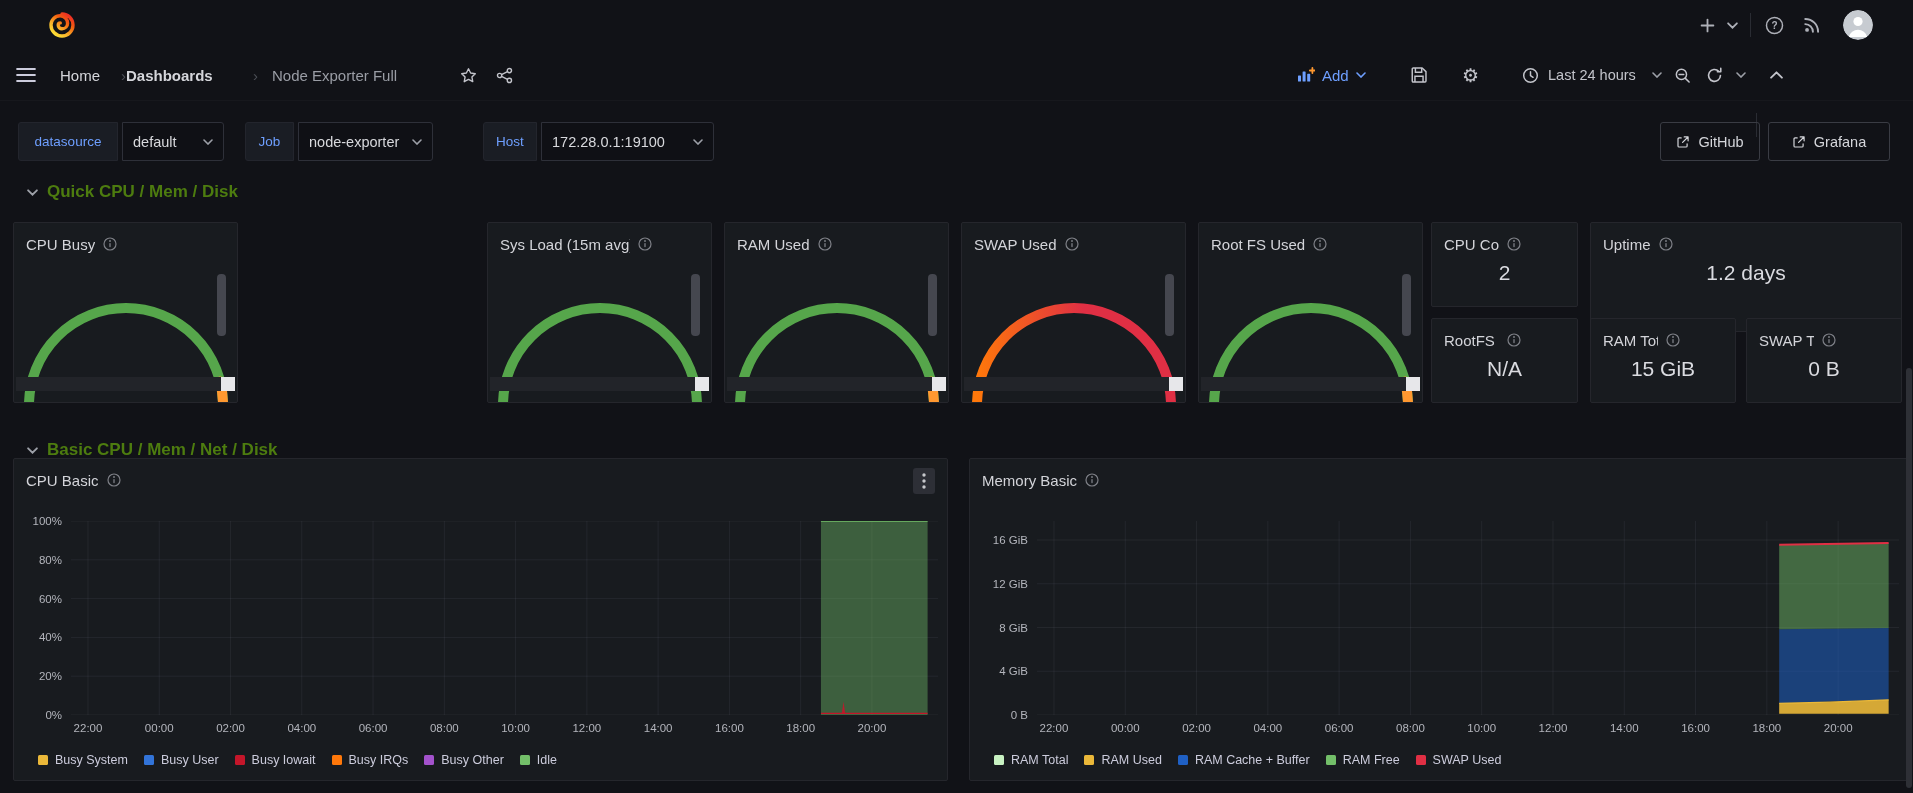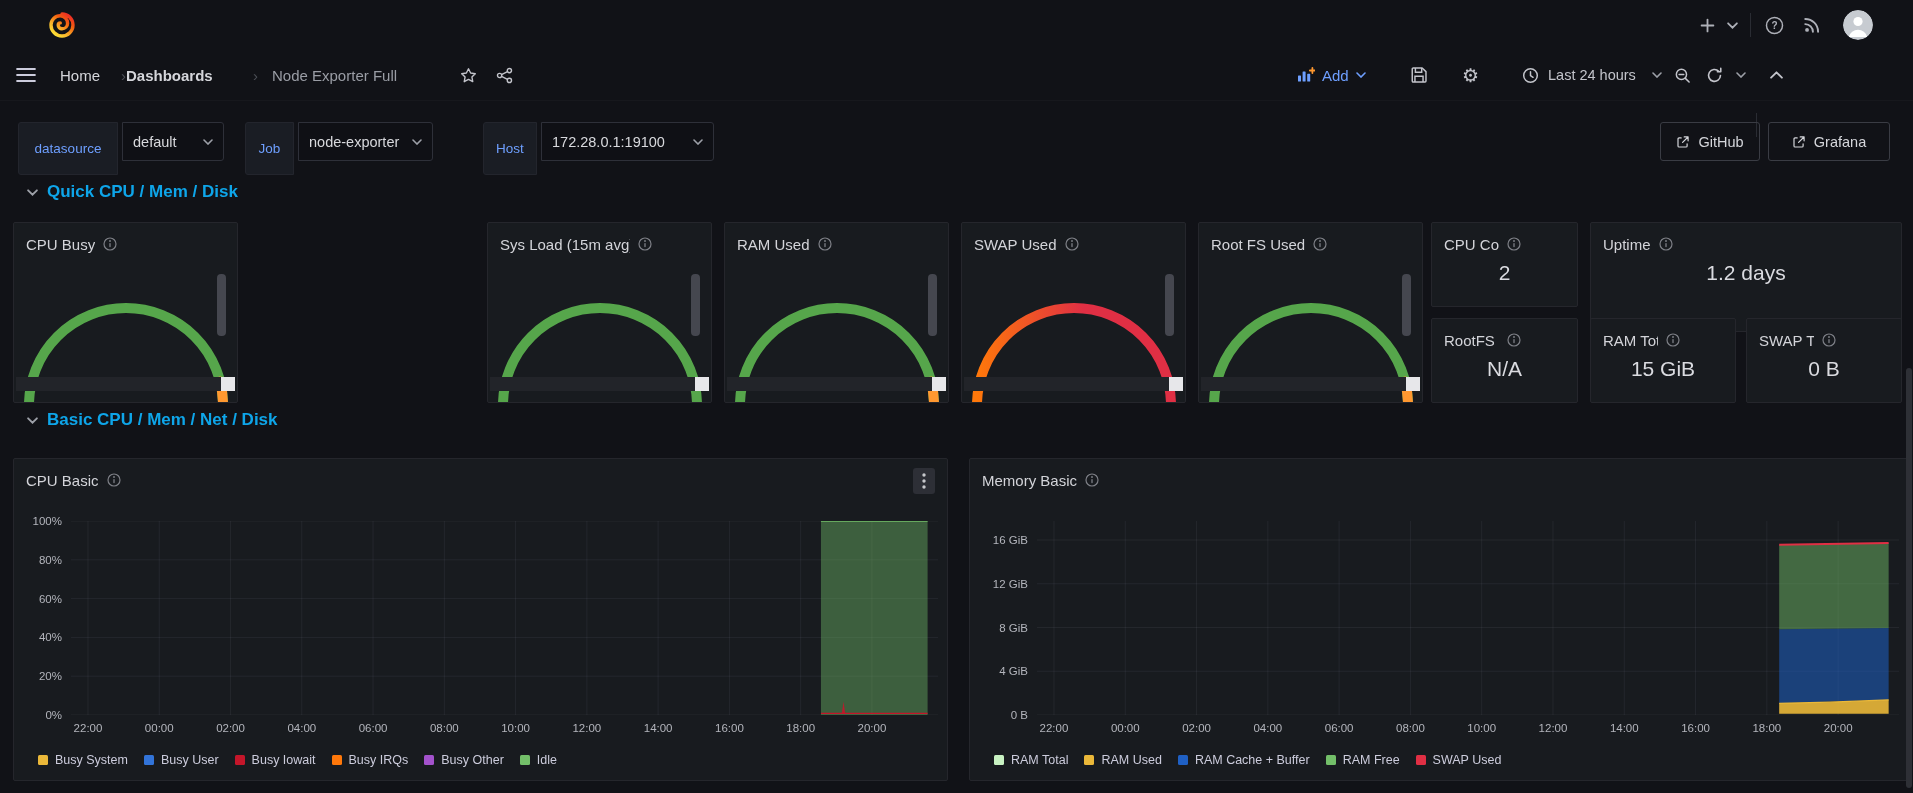--- a/index.html
+++ b/index.html
@@ -24,29 +24,29 @@
   .tb-item{position:absolute;top:0;height:50px;display:flex;align-items:center;font-size:15px;}
   .crumb{color:#D5D6DB;cursor:pointer;}
   .crumb.current{color:#9A9DA5;cursor:default;}
   .crumb-sep{color:#4C4F56;font-size:15px;}
   .blue{color:#6E9FFF;}
   .ticon{color:#C3C4CB;cursor:pointer;}
   .gear-glyph{font-size:19px;line-height:1;color:#C3C4CB;}
 
   
   .dash{position:absolute;top:100px;left:0;width:100%;height:693px;}
-  .vlabel{position:absolute;height:53px;background:#1A1D24;border:1px solid #23252D;border-radius:3px 0 0 3px;
+  .vlabel{position:absolute;height:39px;background:#1A1D24;border:1px solid #23252D;border-radius:3px 0 0 3px;
     box-sizing:border-box;display:flex;align-items:center;justify-content:center;color:#6E9FFF;font-size:13.5px;cursor:default;}
   .vvalue{position:absolute;height:39px;background:#0F1015;border:1px solid #2E3039;border-radius:0 3px 3px 0;
     box-sizing:border-box;display:flex;align-items:center;color:#D8D9DD;font-size:14.5px;padding:0 10px;cursor:pointer;}
   .vvalue .chev{margin-left:auto;padding-left:10px;color:#9DA0A8;display:flex;}
   .btn-outline{position:absolute;height:39px;top:22px;border:1px solid #3A3C44;border-radius:3px;background:transparent;
     box-sizing:border-box;display:flex;align-items:center;justify-content:center;gap:8px;color:#D5D6DB;font-size:14.5px;cursor:pointer;}
 
-  .row-title{position:absolute;display:flex;align-items:center;gap:9px;color:#0ea5e9;font-size:17px;font-weight:600;cursor:pointer;}
+  .row-title{position:absolute;display:flex;align-items:center;gap:9px;color:#4d7c0f;font-size:17px;font-weight:600;cursor:pointer;}
   .row-title .rchev{color:#9DA0A8;display:flex;}
 
   .panel{position:absolute;background:#181B1F;border:1px solid #25262C;border-radius:2px;box-sizing:border-box;overflow:hidden;}
   .panel-hdr{position:absolute;top:9px;left:12px;right:10px;height:24px;display:flex;align-items:center;gap:8px;}
   .ptitle{font-size:15px;font-weight:500;color:#D3D4D9;white-space:nowrap;overflow:hidden;cursor:pointer;}
   .iinfo{color:#7E8087;display:flex;flex:none;cursor:pointer;}
   .gauge-sb{position:absolute;right:11px;top:51px;width:9px;height:62px;background:#45474F;border-radius:4px;cursor:pointer;}
   .gauge-hbar{position:absolute;left:2px;right:2px;bottom:11px;height:14px;background:#222429;}
   .gauge-sq{position:absolute;right:2px;bottom:11px;width:14px;height:14px;background:#E7E7EA;cursor:pointer;}
   .stat-val{position:absolute;left:0;right:0;top:38px;text-align:center;font-size:21px;font-weight:500;color:#DADBE0;}
@@ -227,21 +227,21 @@
 
     <div class="row-title" style="left:27px;top:82px;">
       <span class="rchev">
         <svg viewBox="0 0 10 6" width="11" height="7">
             <path d="M1 1l4 4 4-4" stroke="currentColor" stroke-width="1.7" fill="none" stroke-linecap="round"></path>
           </svg>
       </span>
       <span>Quick CPU / Mem / Disk</span>
     </div>
 
-    <div class="row-title" style="left:27px;top:310px;text-align:right;">
+    <div class="row-title" style="left:27px;top:340px;text-align:right;">
       <span class="rchev">
         <svg viewBox="0 0 10 6" width="11" height="7">
             <path d="M1 1l4 4 4-4" stroke="currentColor" stroke-width="1.7" fill="none" stroke-linecap="round"></path>
           </svg>
       </span>
       <span>Basic CPU / Mem / Net / Disk</span>
     </div>
 
   <div class="vlabel" style="left: 18px; width: 100px; top: 22px;">datasource</div>
       <div class="vvalue" style="left: 122px; width: 102px; top: 22px;">

